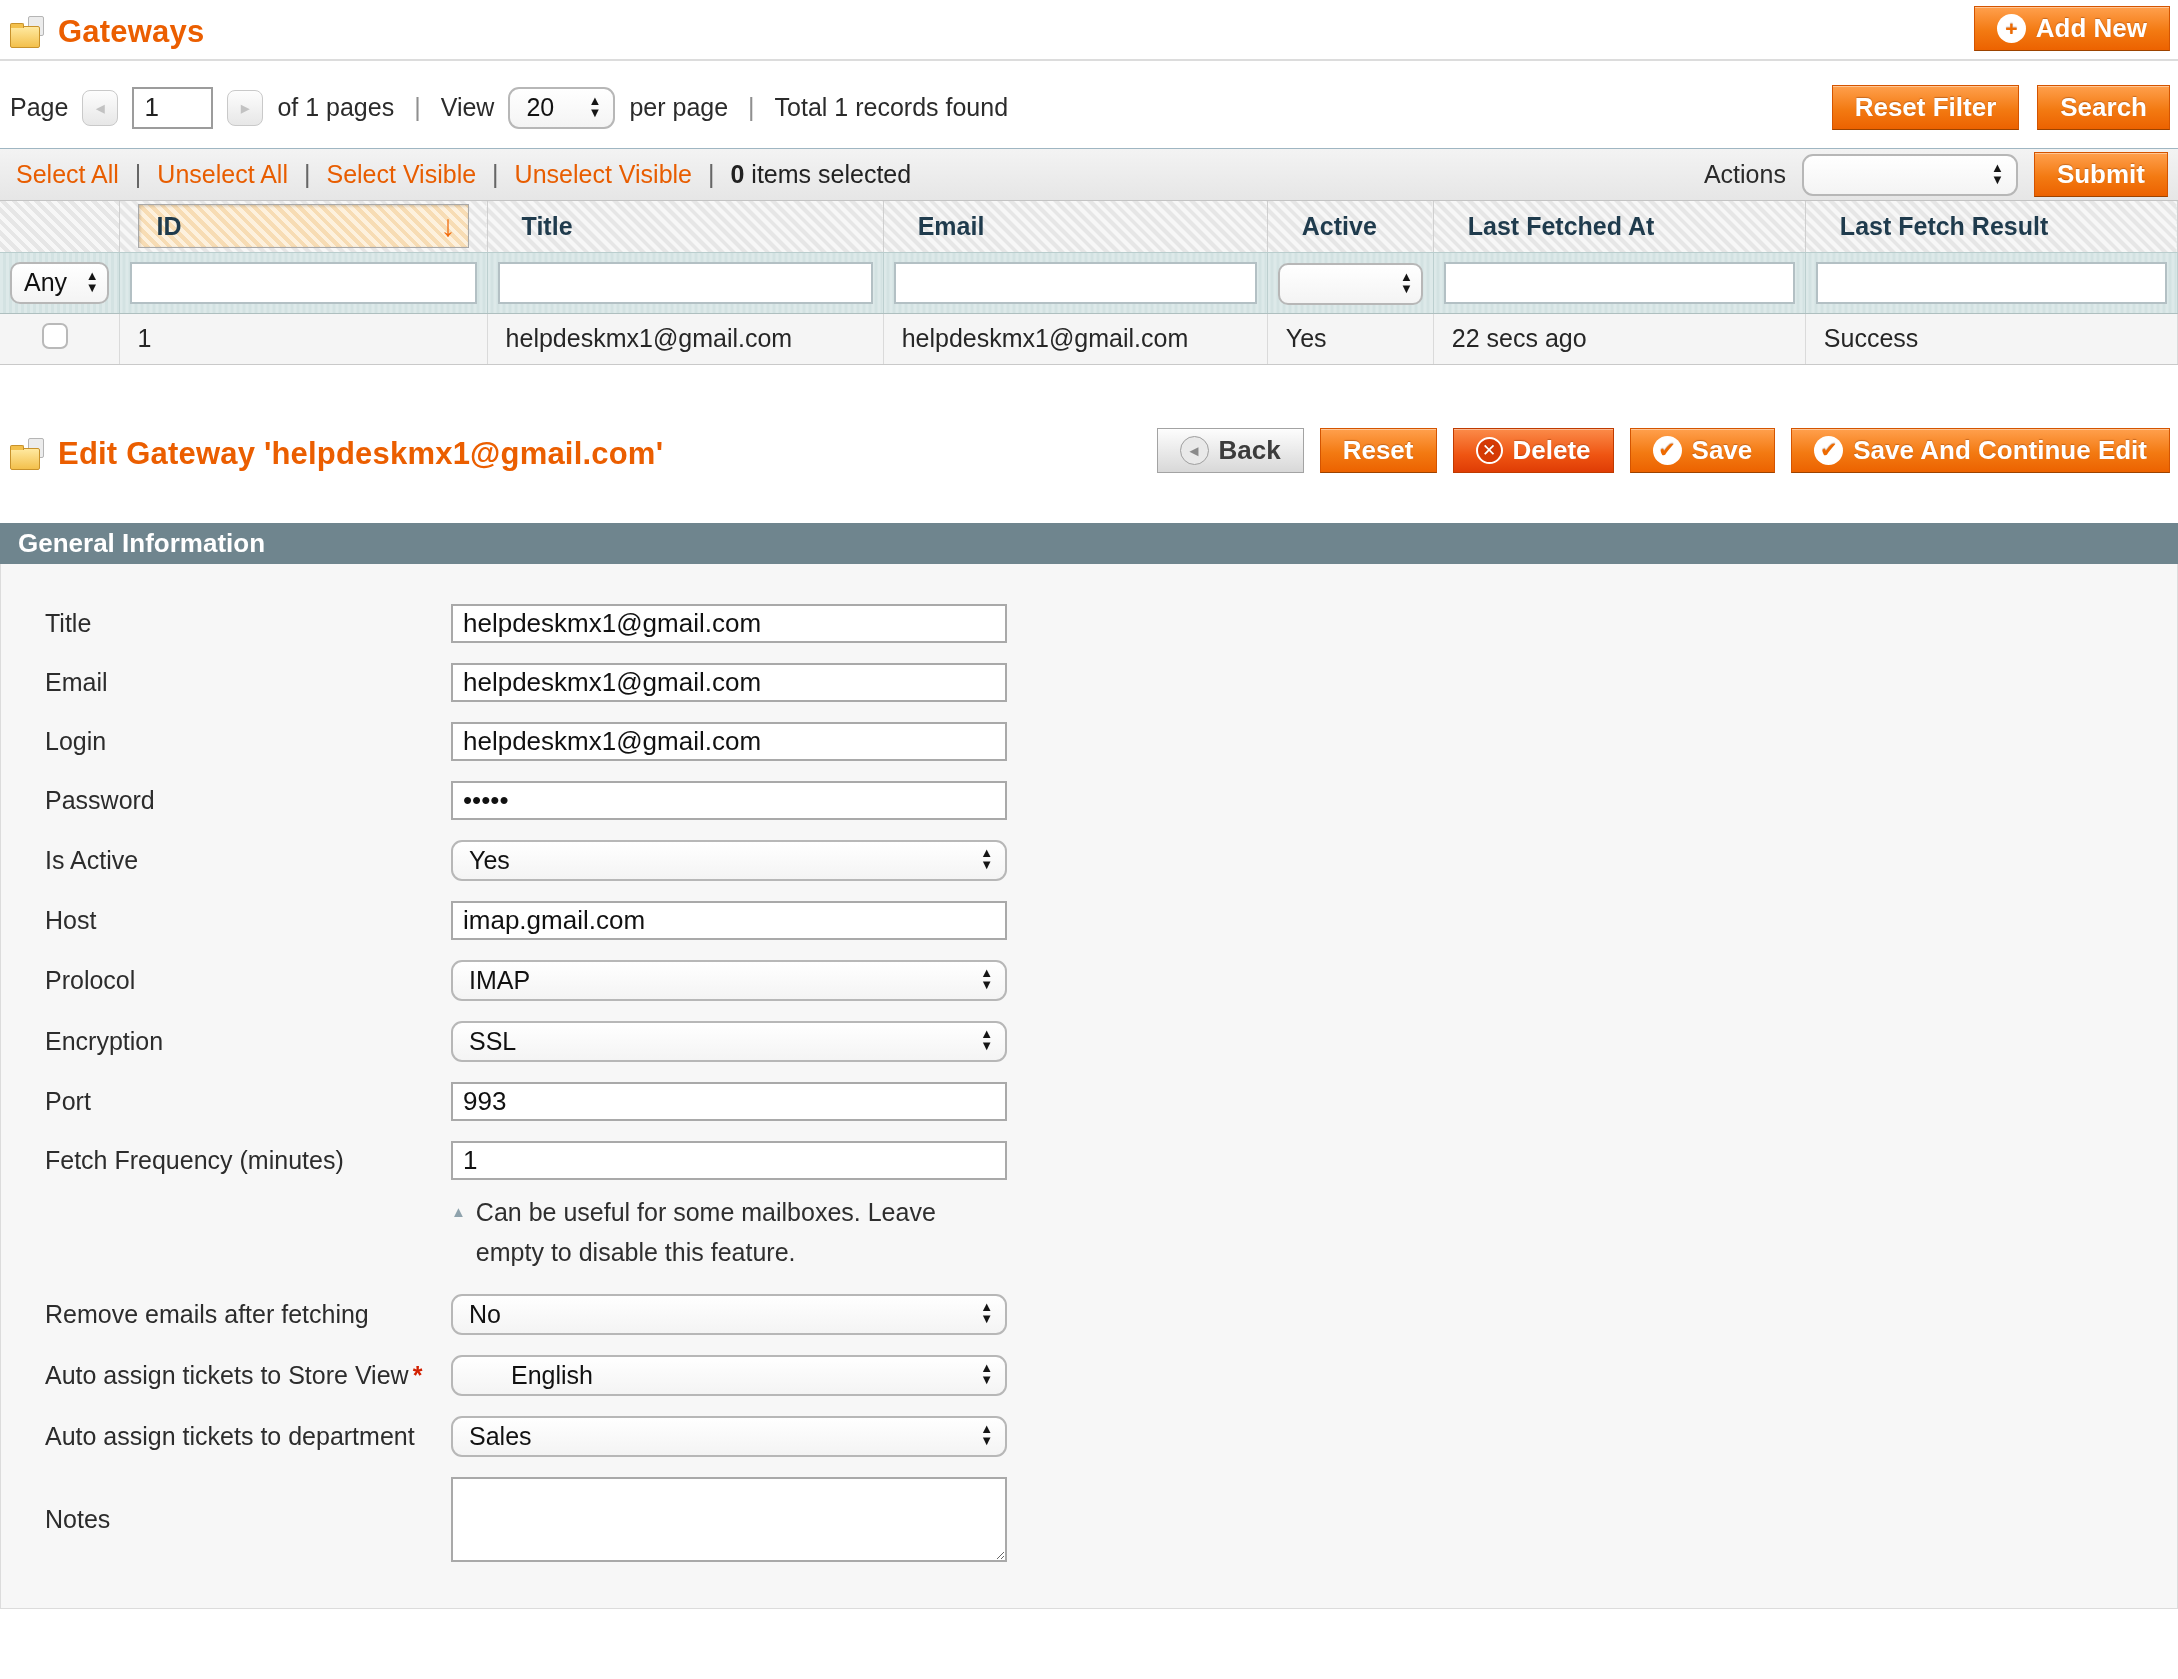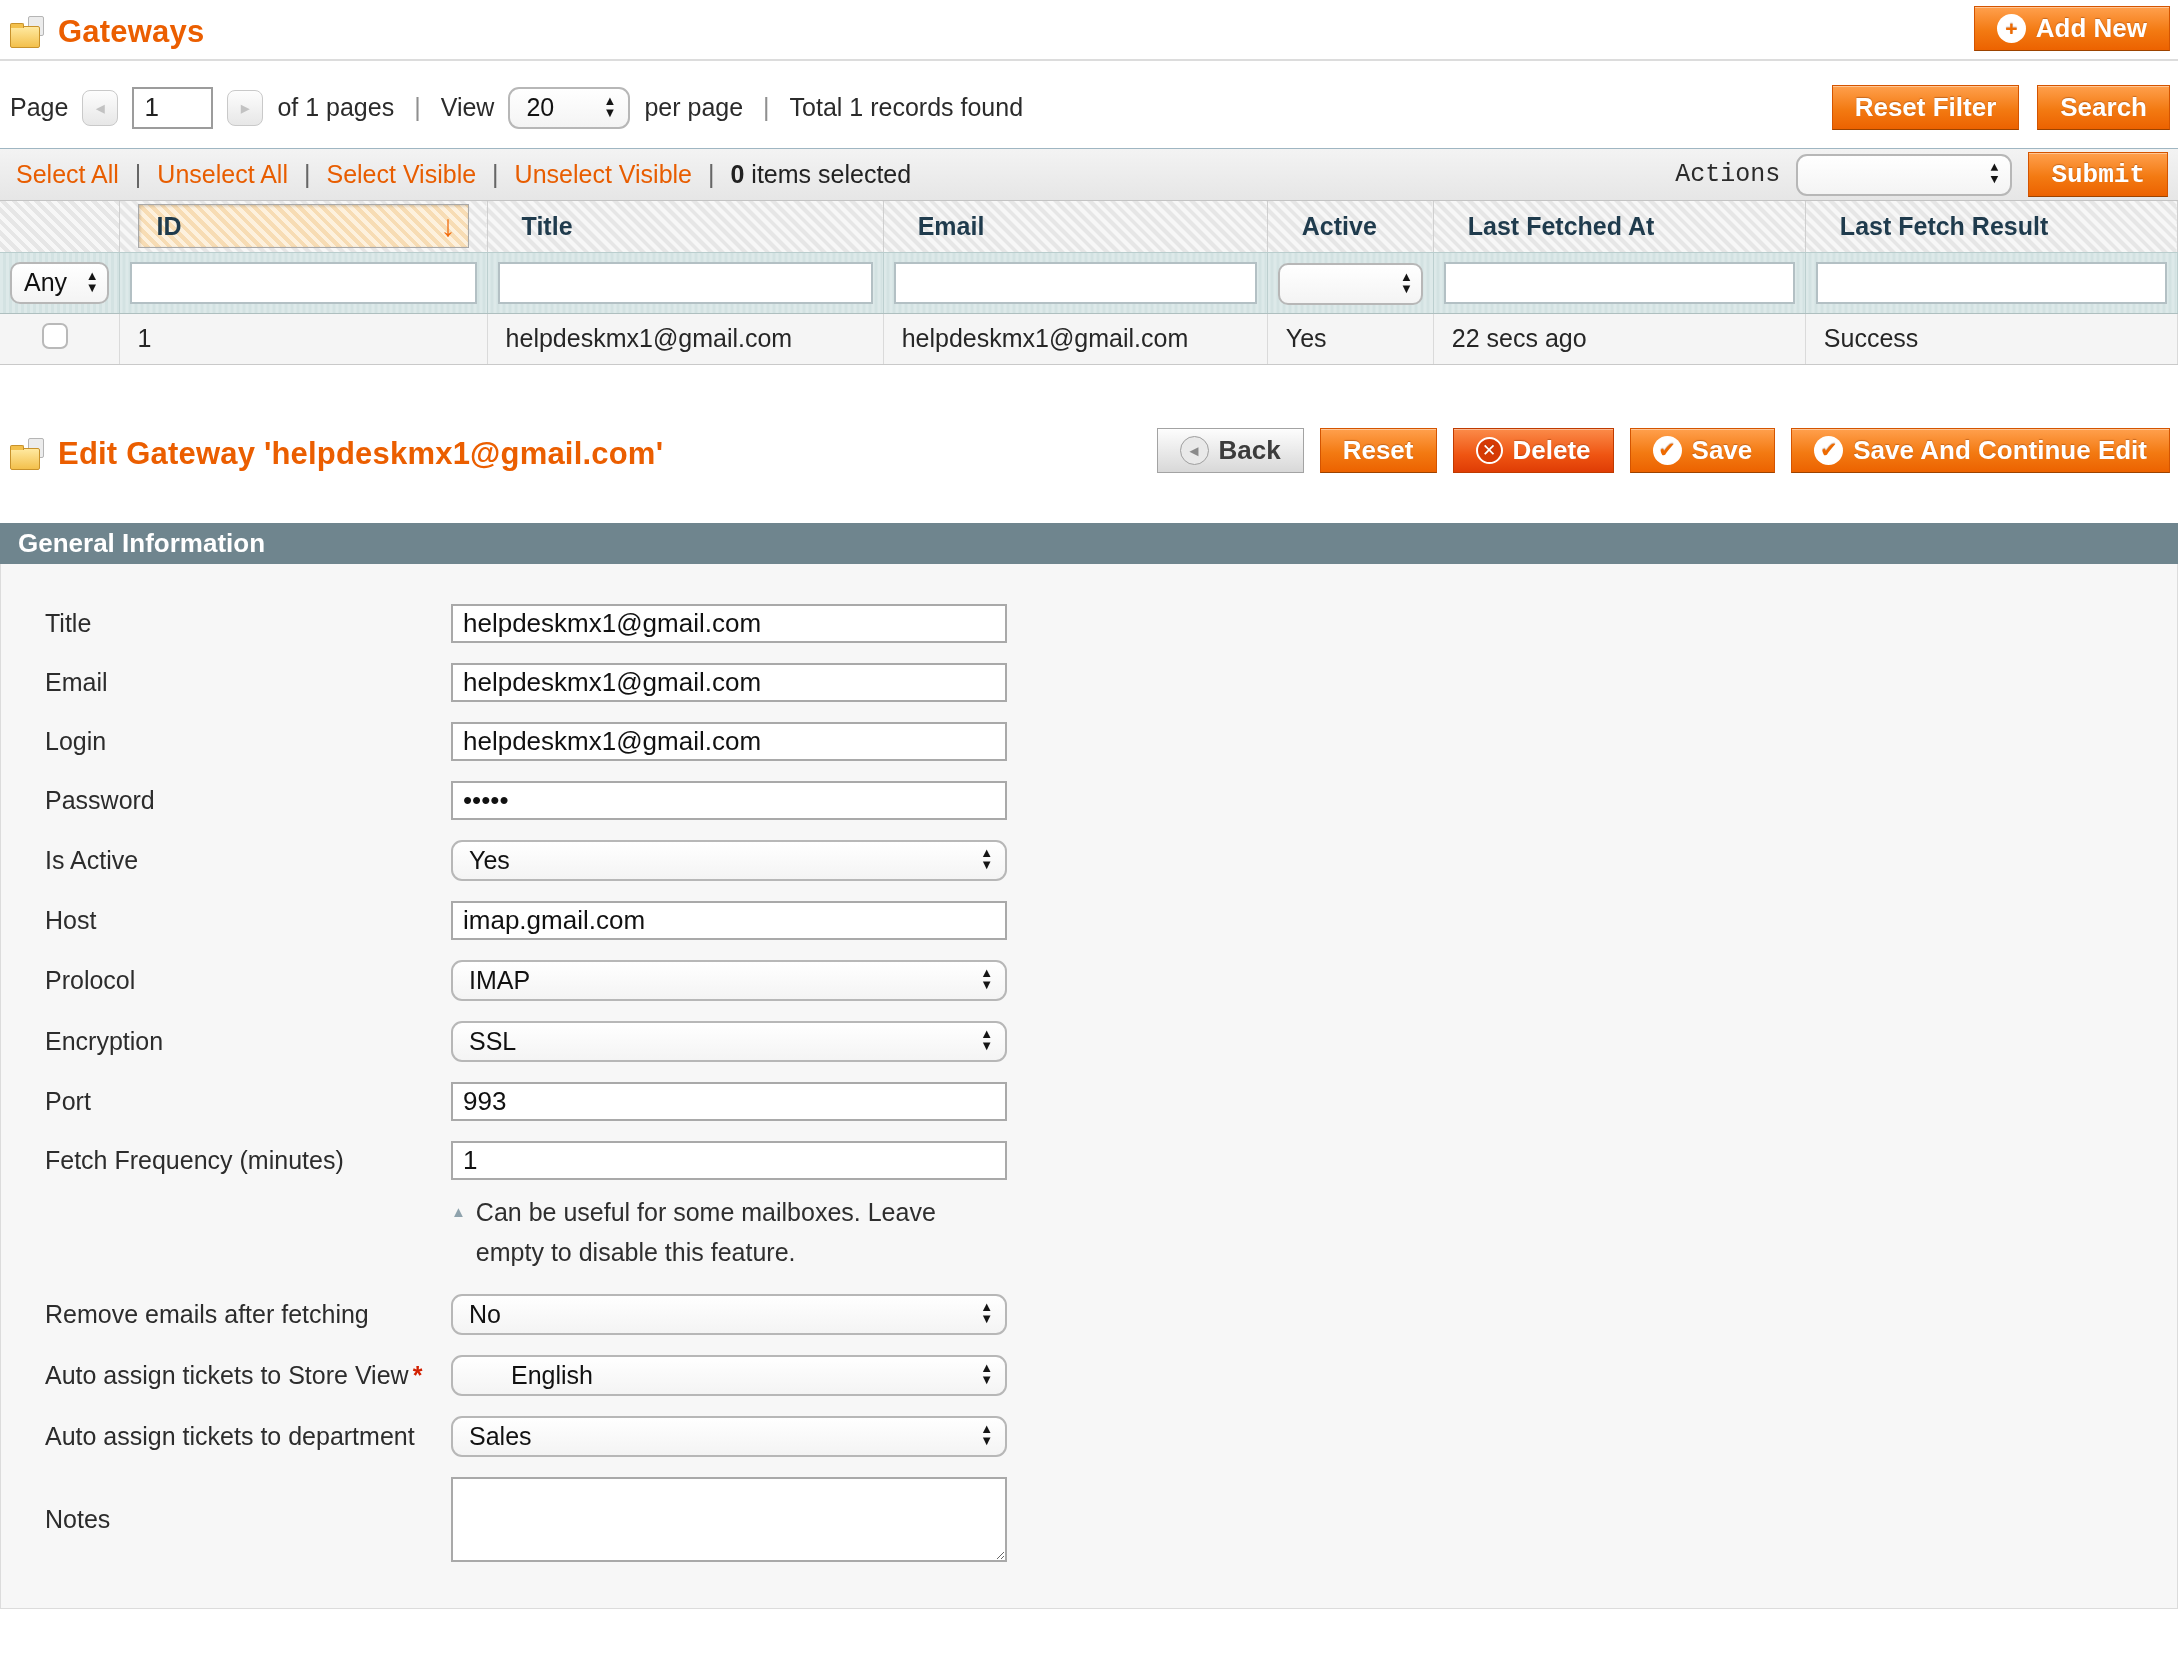--- a/index.html
+++ b/index.html
@@ -91,21 +91,21 @@
     display:flex; align-items:center; justify-content:space-between;
     background:linear-gradient(#f3f3f3,#e6e6e6);
     border-top:1px solid #9fb6c2; border-bottom:1px solid #c4c4c4;
     height:53px; padding:0 10px 0 16px;
   }
   .mass-links { display:flex; align-items:flex-start; gap:16px; }
   .mass-links a { color:#e85d00; text-decoration:none; cursor:pointer; }
   .mass-links .lsep { color:#666; }
   .mass-count b { color:#222; }
   .mass-count { color:#222; }
-  .mass-right { display:flex; align-items:center; gap:16px;font-family:Liberation Mono, monospace; }
+  .mass-right { display:flex; align-items:center; gap:16px; }
   .actions-select { width:216px; }
 
   
   table.grid { width:2178px; border-collapse:collapse; table-layout:fixed; }
   .grid th, .grid td { vertical-align:middle; }
 
   .grid thead th {
     height:51px; text-align:left; font-size:25px; font-weight:bold; color:#1f3b4d;
     background:repeating-linear-gradient(45deg,#f7f7f7 0 4px,#e6e6e6 4px 8px);
     border-right:1px solid #cfcfcf; border-bottom:1px solid #b9cdcd; padding:0 16px;
@@ -196,21 +196,21 @@
 
 <div class="grid-toolbar">
   <div class="pager">
     <span>Page</span>
     <button class="pager-btn">◂</button>
     <input class="page-input" value="1" style="">
     <button class="pager-btn">▸</button>
     <span>of 1 pages</span>
     <span class="sep">|</span>
     <span>View</span>
-    <div class="fselect" style="width:122px;">
+    <div class="fselect" style="width:107px;">
       <span class="val">20</span>
       <span class="arrows">
           <span>▲</span>
           <span>▼</span>
         </span>
     </div>
     <span>per page</span>
     <span class="sep">|</span>
     <span>Total 1 records found</span>
   </div>

